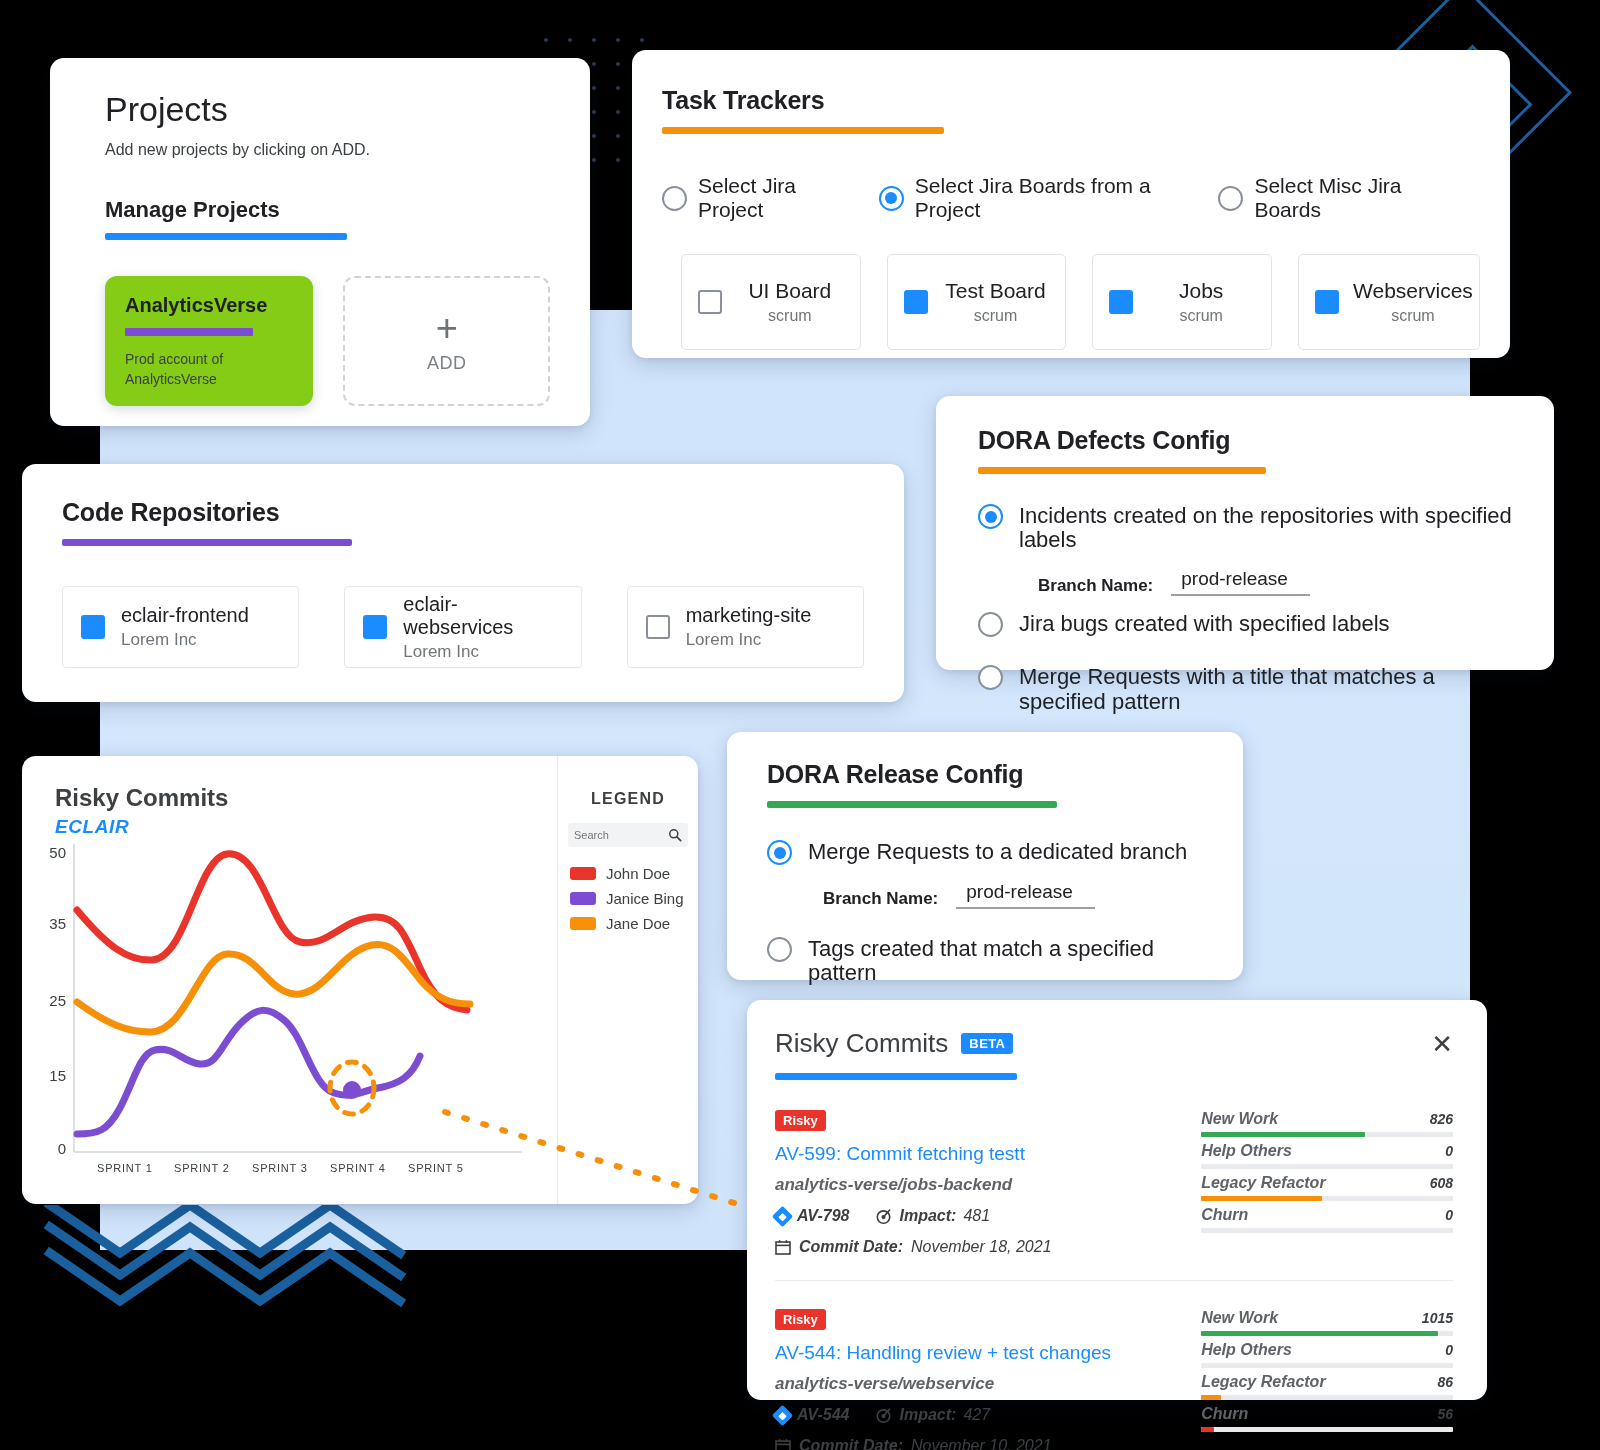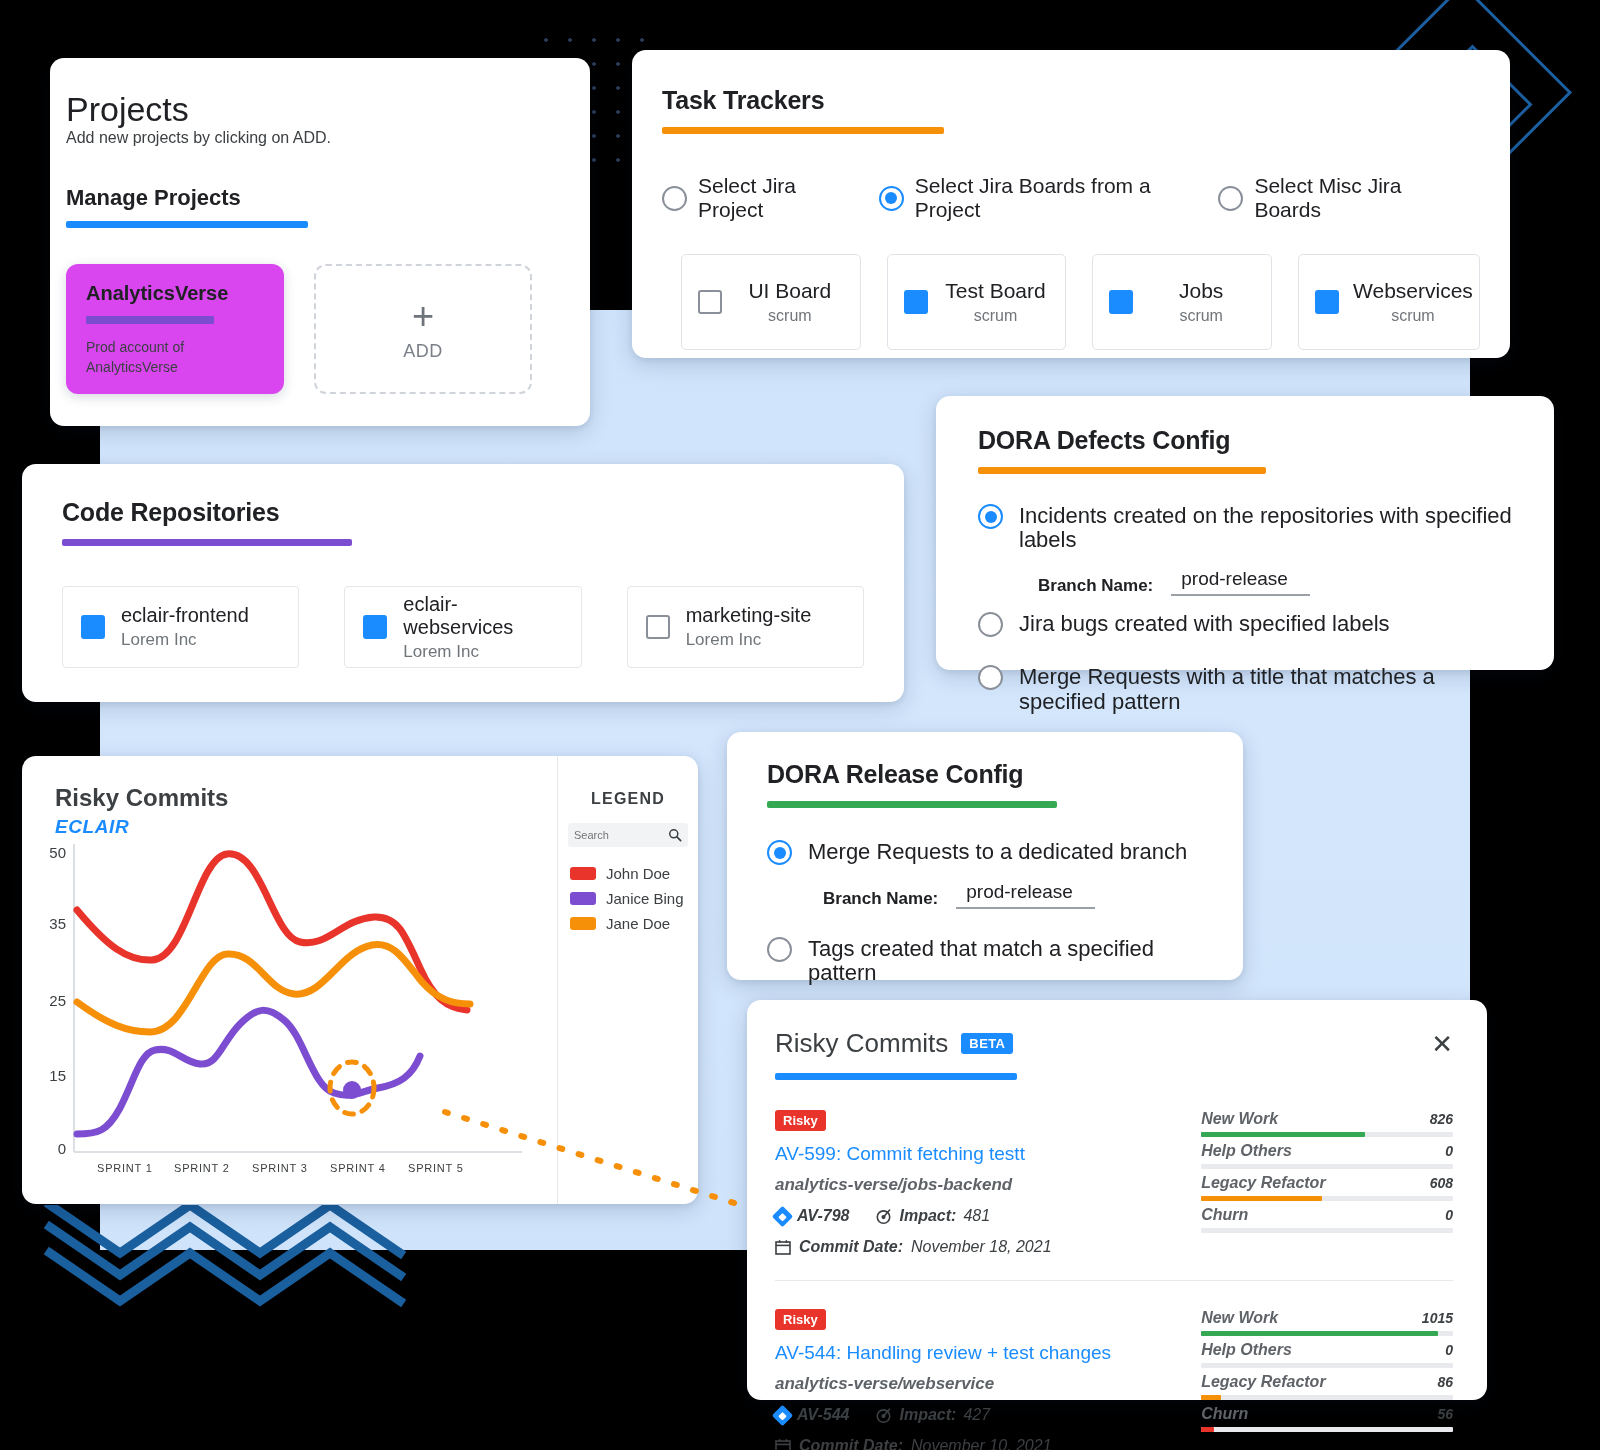--- a/index.html
+++ b/index.html
@@ -34,25 +34,25 @@
     box-shadow: 0 6px 22px rgba(15,30,60,.16), 0 2px 6px rgba(15,30,60,.08);
   }
   .card-title {
     font-size:25px; font-weight:700; color:#202124; letter-spacing:-0.2px;
   }
   .rule { height:7px; border-radius:2px; margin-top:12px; }
 
   
   #projects { left:50px; top:58px; width:540px; height:368px; }
   #projects .h1 { font-size:34px; font-weight:500; color:#202124; }
-  #projects .sub { font-size:16px; color:#3c4043; }
+  #projects .sub { font-size:16px; color:#3c4043; margin-top:12px; }
   #projects .sec { font-size:22px; font-weight:700; color:#202124; margin-top:38px; }
   .proj-row { display:flex; gap:30px; margin-top:36px; }
   .proj-card {
-    width:218px; height:130px; border-radius:12px; background:#d946ef;
+    width:218px; height:130px; border-radius:12px; background:#84cc16;
     box-shadow:0 3px 12px rgba(20,40,80,.18); padding:18px 20px;
   }
   .proj-card .pname { font-size:20px; font-weight:700; color:#202124; }
   .proj-card .pbar { width:128px; height:8px; background:#7c4dd0; margin-top:11px; border-radius:1px; }
   .proj-card .pdesc { font-size:14px; color:#3c4043; margin-top:13px; line-height:1.45; }
   .add-card {
     width:218px; height:130px; border-radius:12px; border:2px dashed #cfd4da;
     display:flex; flex-direction:column; align-items:center; justify-content:center;
     gap:6px; color:#7b8088;
   }
@@ -184,21 +184,21 @@
     <svg width="400" height="150" viewBox="0 0 400 150">
       <g fill="none" stroke="#1a5f9e" stroke-width="9" stroke-linecap="square">
         <polyline points="10,0 80,48 150,0 220,48 290,0 360,48"></polyline>
         <polyline points="10,22 80,70 150,22 220,70 290,22 360,70"></polyline>
         <polyline points="10,48 80,96 150,48 220,96 290,48 360,96"></polyline>
       </g>
     </svg>
   </div>
 
   <div class="card" id="projects">
-    <div style="padding:32px 40px 0 16px;">
+    <div style="padding:32px 40px 0 55px;">
       <div class="h1">Projects</div>
       <div class="sub">Add new projects by clicking on ADD.</div>
       <div class="sec">Manage Projects</div>
       <div class="rule" style="width:242px;background:#1a8cff;margin-top:10px;"></div>
 
       <div class="proj-row">
         <div class="proj-card">
           <div class="pname">AnalyticsVerse</div>
           <div class="pbar"></div>
           <div class="pdesc">Prod account of AnalyticsVerse</div>

